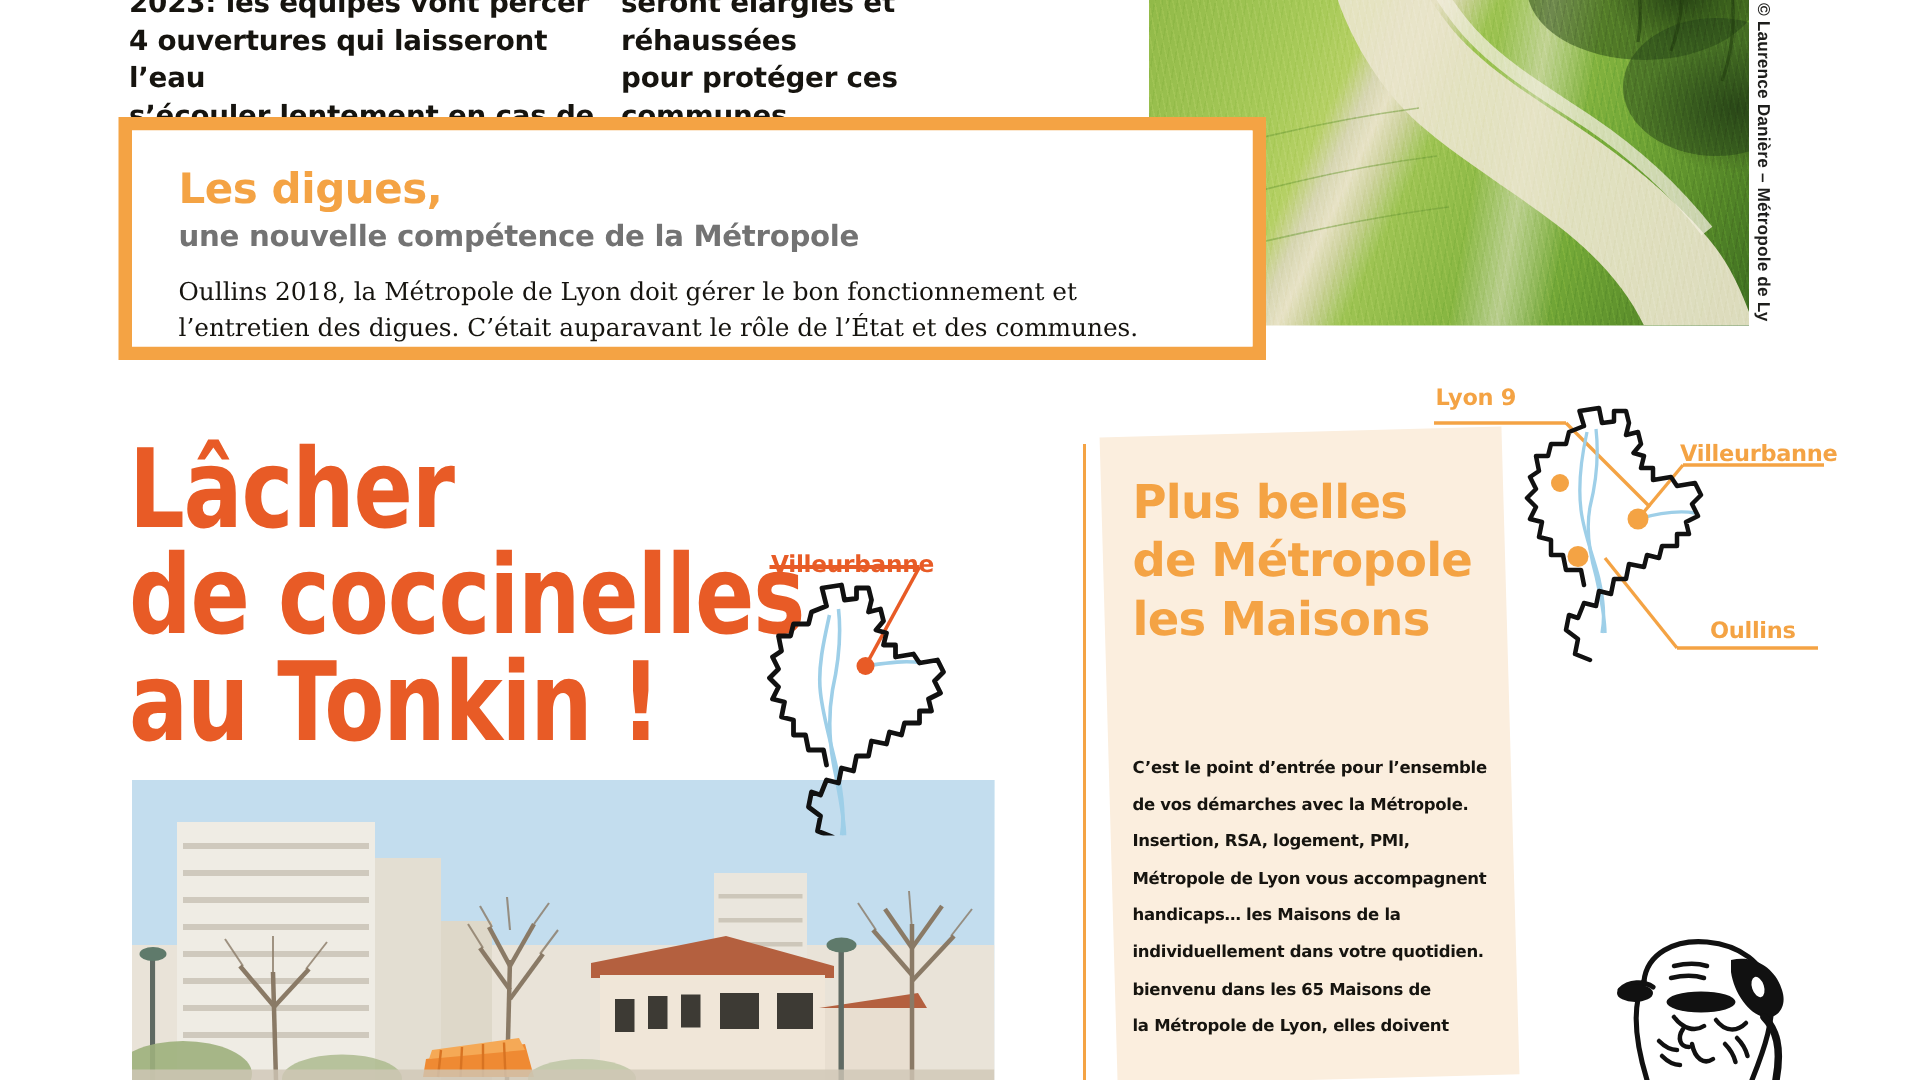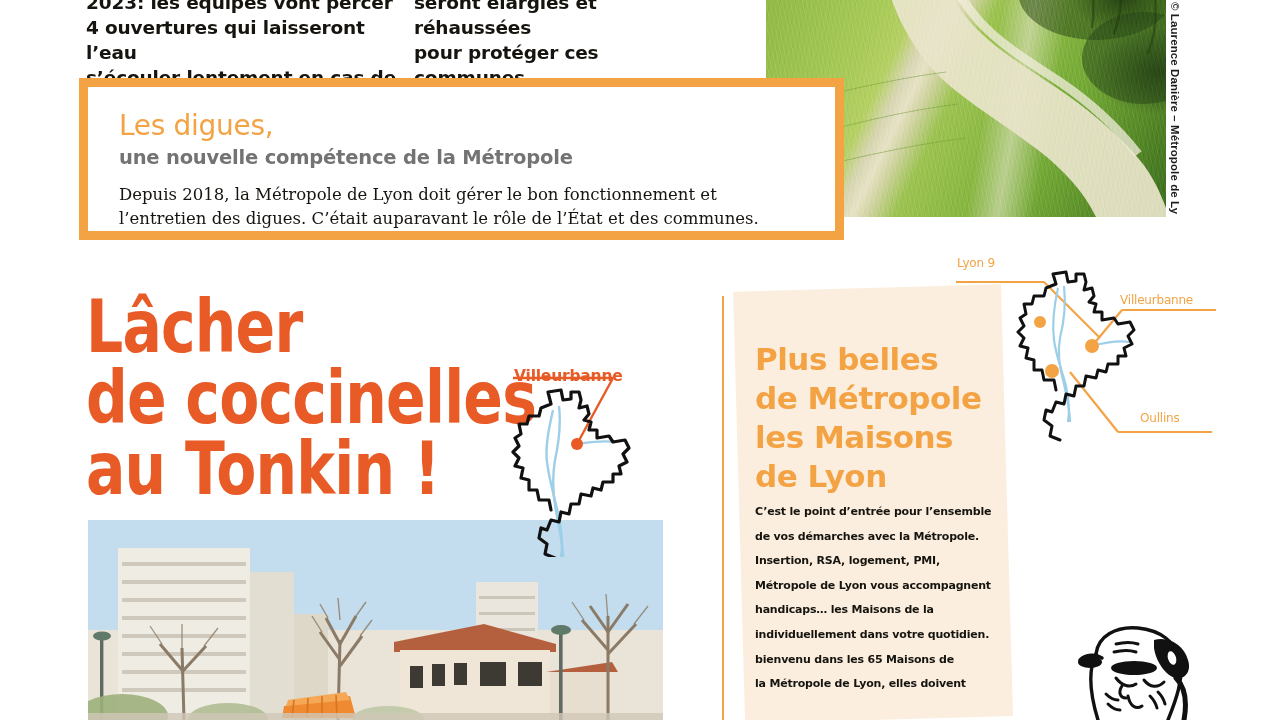--- a/index.html
+++ b/index.html
@@ -63,21 +63,21 @@
 
   
   .digues-frame {
     position: absolute; left: 79px; top: 78px; width: 765px; height: 162px;
     border: 9px solid #f4a344; background: #ffffff;
   }
   .digues-inner { position: absolute; left: 0; top: 0; right: 0; bottom: 0; background:#fff; }
   .digues-title {
     position: absolute; left: 31px; top: 24px;
     font-family: "DejaVu Sans", sans-serif;
-    font-weight: 400; font-size: 28px; line-height: 30px;
+    font-weight: 700; font-size: 28px; line-height: 30px;
     color: #f4a344; letter-spacing: -0.3px;
   }
   .digues-subtitle {
     position: absolute; left: 31px; top: 60px;
     font-family: "DejaVu Sans", sans-serif;
     font-weight: 700; font-size: 19.5px; line-height: 22px;
     color: #737373; letter-spacing: -0.2px;
   }
   .digues-body {
     position: absolute; left: 31px; top: 96px; width: 660px;
@@ -126,38 +126,38 @@
   
   .cream-panel {
     position: absolute; left: 733px; top: 288px; width: 268px; height: 432px;
     background: #fbeede;
     transform: rotate(-1.6deg);
     transform-origin: 50% 0%;
   }
 
   
   .headline-maisons {
-    position: absolute; left: 755px; top: 340px; width: 290px;
+    position: absolute; left: 755px; top: 316px; width: 290px;
     font-family: "DejaVu Sans", sans-serif; font-weight: 700;
     font-size: 31px; line-height: 39px;
     color: #f4a344; letter-spacing: -0.5px;
   }
   .headline-maisons .ln { display:block; white-space: nowrap; }
 
   .body-maisons {
     position: absolute; left: 755px; top: 500px; width: 340px;
     font-family: "DejaVu Sans", sans-serif; font-weight: 700;
     font-size: 11px; line-height: 24.6px;
     color: #16140f; letter-spacing: -0.2px;
   }
   .body-maisons .ln { display:block; white-space: nowrap; }
   .lbl {
     position: absolute;
-    font-family: "DejaVu Sans", sans-serif; font-weight: 400;
-    font-size: 12px; color: #f4a344; letter-spacing: -0.2px;
+    font-family: "DejaVu Sans", sans-serif; font-weight: 700;
+    font-size: 15px; color: #f4a344; letter-spacing: -0.2px;
     white-space: nowrap;
   }
   #label-lyon9 { left: 957px; top: 256px; }
   #label-villeurbanne-right { left: 1120px; top: 293px; }
   #label-oullins { left: 1140px; top: 411px; }
 
   
   .face-illu { position: absolute; left: 1072px; top: 624px; width: 208px; height: 96px; }
 </style>
 </head>
@@ -198,21 +198,21 @@
     </svg>
     <div class="grass-tex"></div>
   </div>
 
   <div class="photo-credit">© Laurence Danière – Métropole de Ly</div>
 
   <div class="digues-frame">
     <div class="digues-inner"></div>
     <div class="digues-title">Les digues,</div>
     <div class="digues-subtitle">une nouvelle compétence de la Métropole</div>
-    <div class="digues-body">Depuis 2018, la Métropole de Lyon doit gérer le bon fonctionnement et l’entretien des digues. C’était auparavant le rôle de l’État et des communes.</div>
+    <div class="digues-body">Oullins 2018, la Métropole de Lyon doit gérer le bon fonctionnement et l’entretien des digues. C’était auparavant le rôle de l’État et des communes.</div>
   </div>
 
   <div class="divider"></div>
 
   <div class="cream-panel"></div>
 
   <div class="headline-lacher">
     <span class="ln">Lâcher</span>
     <span class="ln">de coccinelles</span>
     <span class="ln">au Tonkin !</span>
@@ -345,21 +345,20 @@
                M46,42 L36,46 L34,54 L24,54 L22,62 L14,62 L16,72 L10,76 L14,84 L8,90 L14,96
                L10,104 L18,106 L16,116 L24,118 L24,128 L32,128 L34,138 L44,138 L46,148" fill="none" stroke="#111111" stroke-width="3.2" stroke-linejoin="round" stroke-linecap="round"></path>
       <circle cx="72" cy="82" r="6" fill="#e85b26"></circle>
     </svg>
   </div>
 
   <div class="headline-maisons">
     <span class="ln">Plus belles</span>
     <span class="ln">de Métropole</span>
     <span class="ln">les Maisons</span>
-    <span class="ln">de Lyon</span>
   </div>
 
   <div class="body-maisons">
     <span class="ln">C’est le point d’entrée pour l’ensemble</span>
     <span class="ln">de vos démarches avec la Métropole.</span>
     <span class="ln">Insertion, RSA, logement, PMI,</span>
     <span class="ln">Métropole de Lyon vous accompagnent</span>
     <span class="ln">handicaps… les Maisons de la</span>
     <span class="ln">individuellement dans votre quotidien.</span>
     <span class="ln">bienvenu dans les 65 Maisons de</span>

